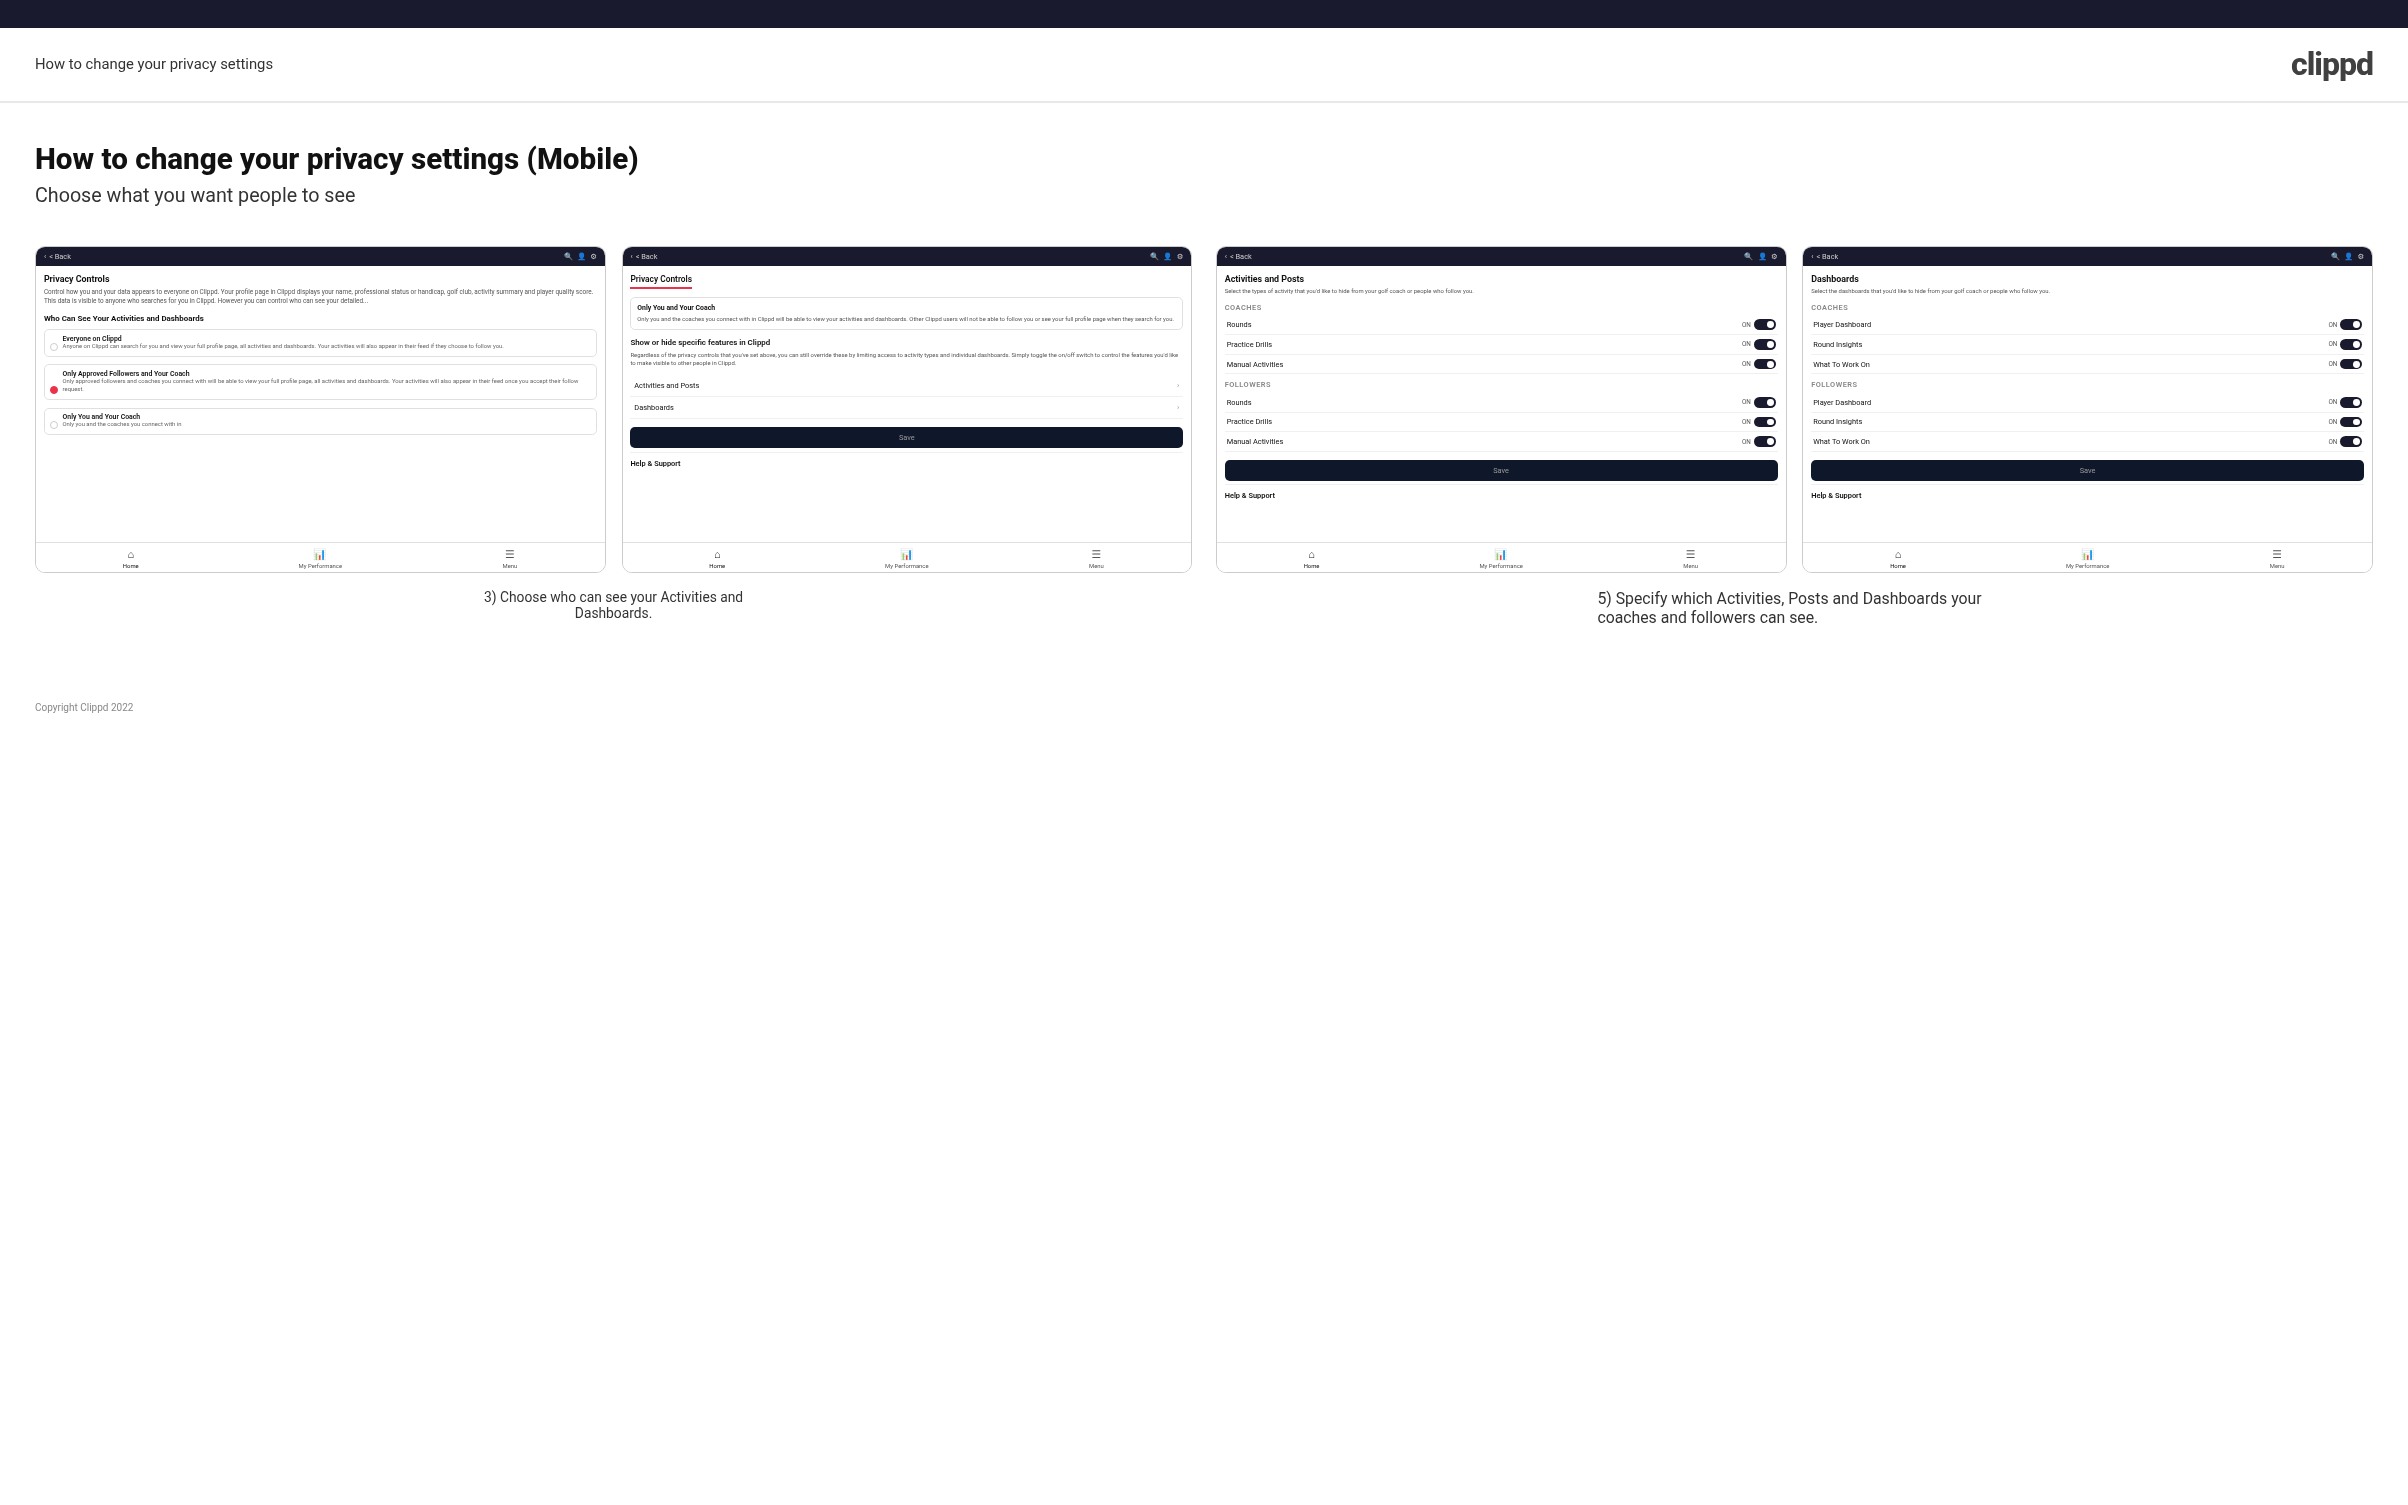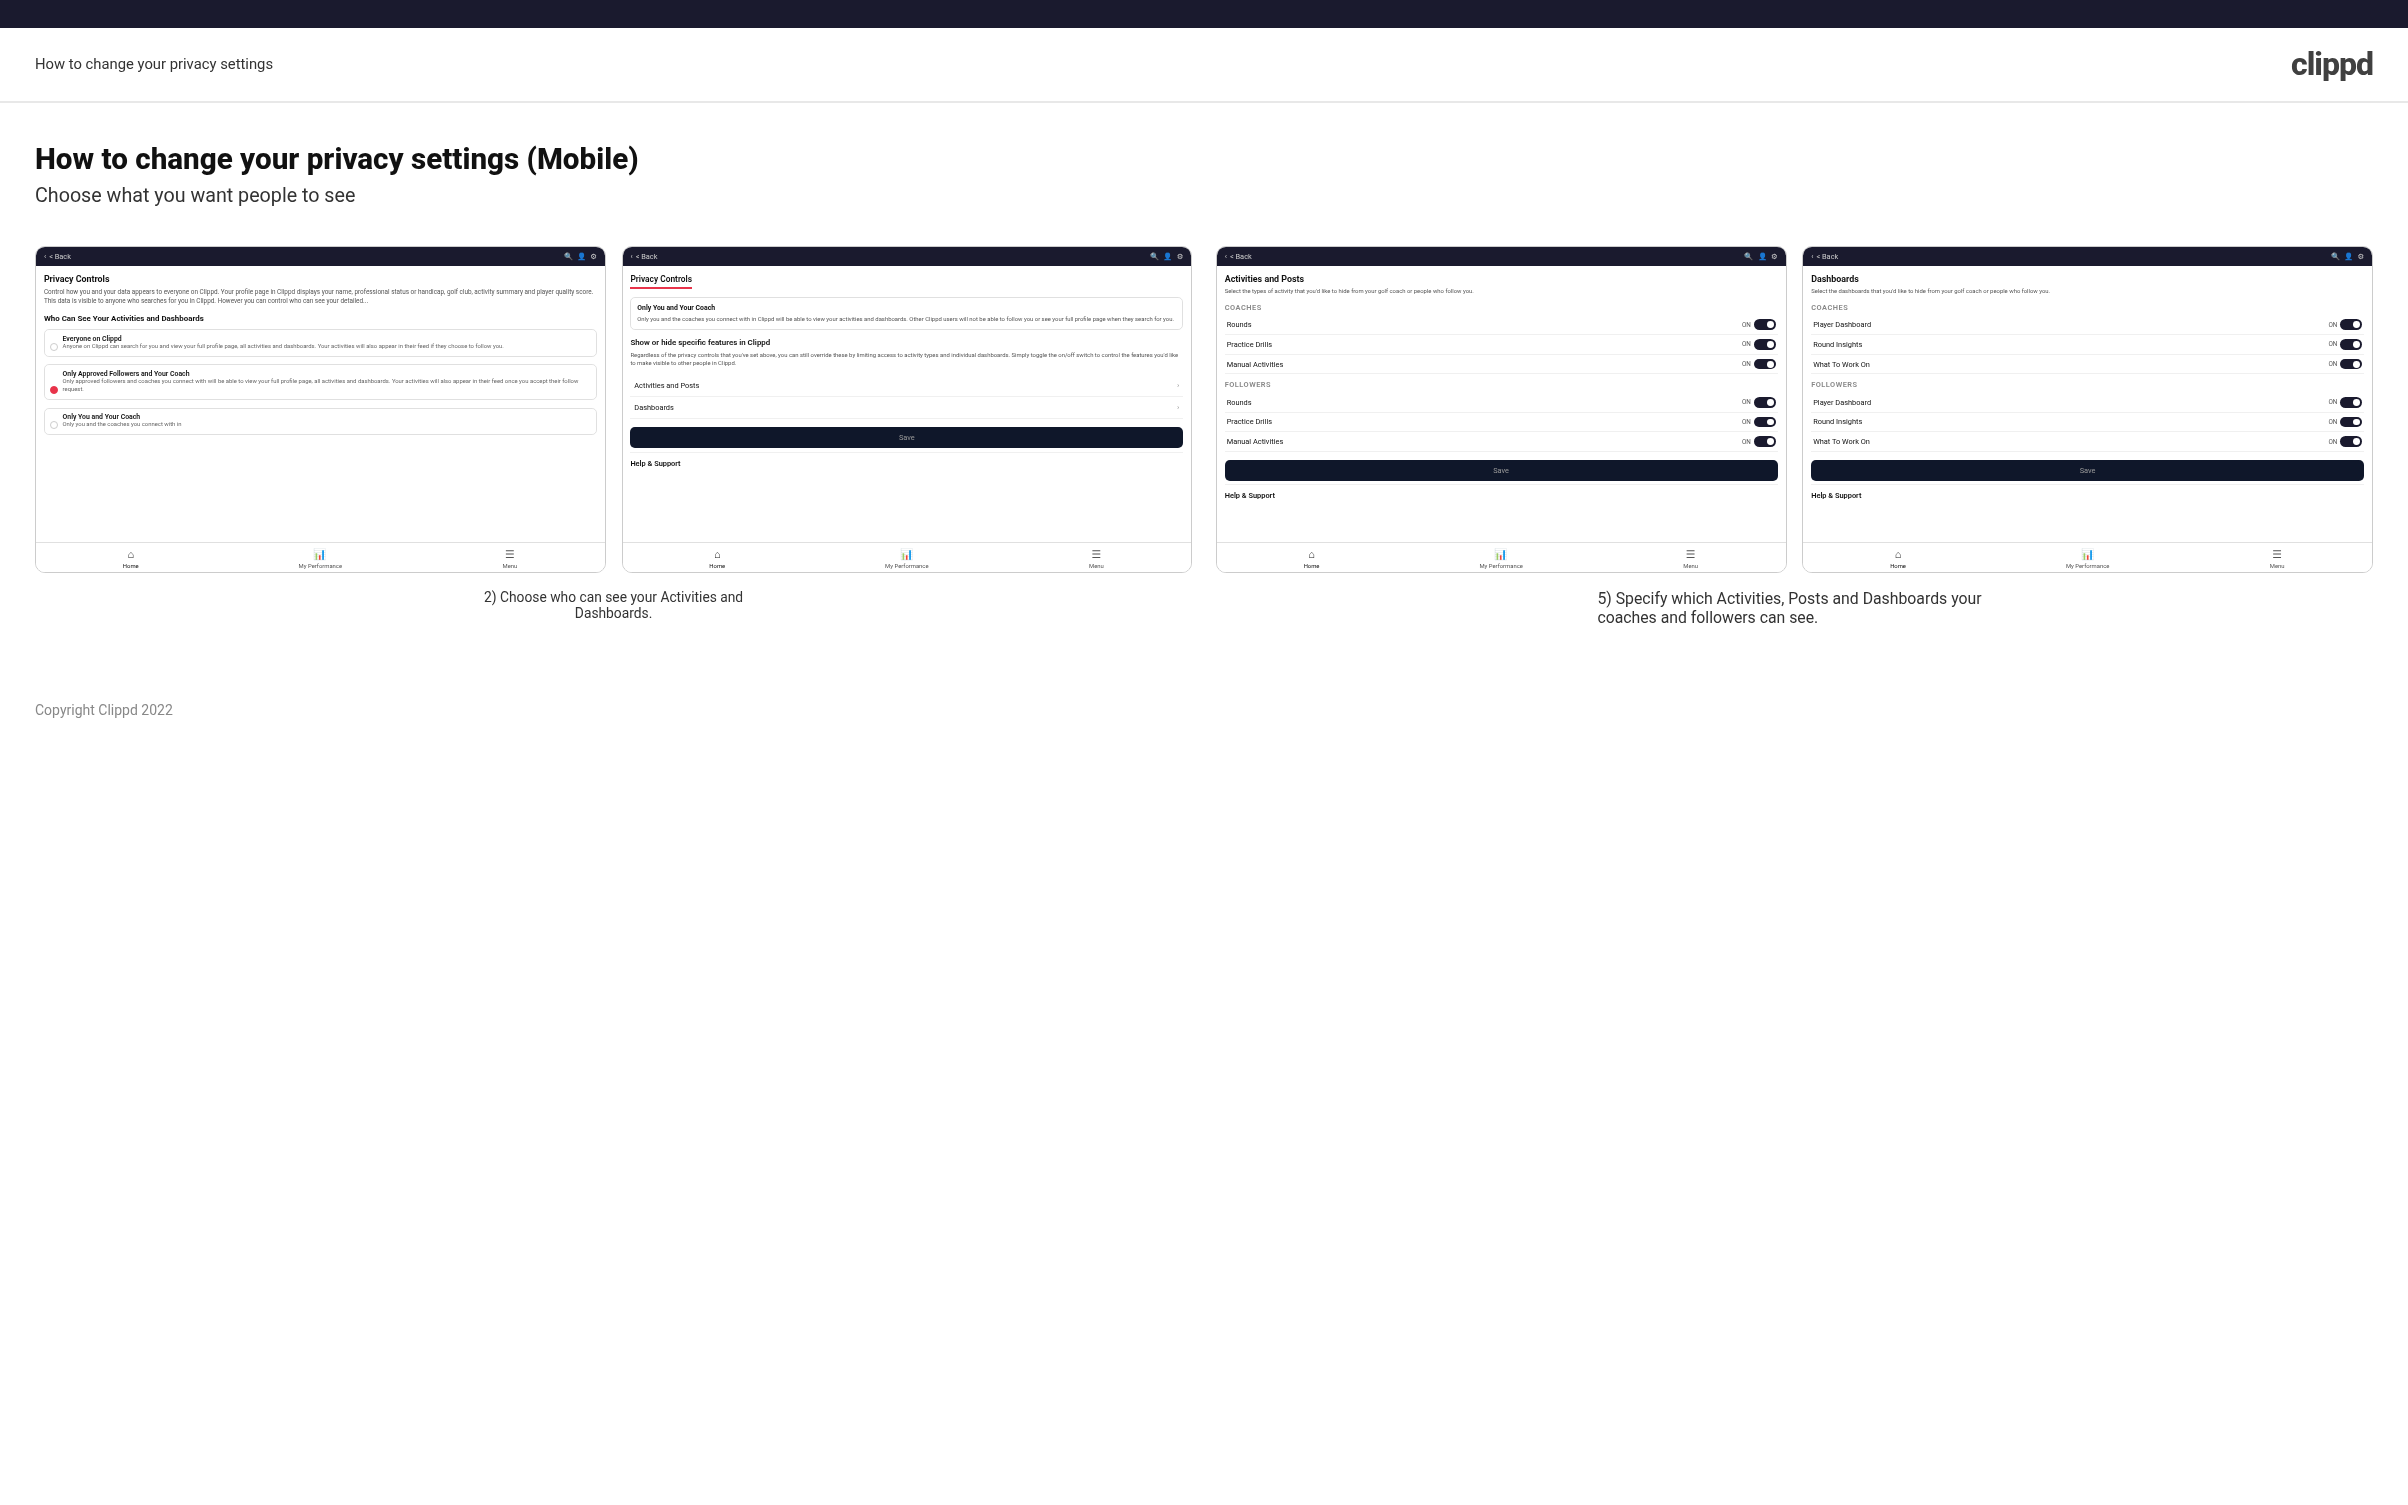--- a/index.html
+++ b/index.html
@@ -344,21 +344,21 @@
     .caption-text.large {
       font-size: 15.8px;
       font-weight: 400;
       text-align: left;
       max-width: 394px;
     }
 
     
     .footer {
       padding: 15.8px 35px;
-      font-size: 14px;
+      font-size: 10px;
       color: #888;
     }
 
     
     .left-group {
       display: flex;
       flex-direction: column;
       align-items: center;
       flex: 1.2;
     }
@@ -491,21 +491,21 @@
               <span>My Performance</span>
             </div>
             <div class="bottom-nav-item">
               <span class="nav-icon">☰</span>
               <span>Menu</span>
             </div>
           </div>
         </div>
       </div>
 
-      <div class="caption-text">2) Choose who can see your Activities and Dashboards.</div>
+      <div class="caption-text">3) Choose who can see your Activities and Dashboards.</div>
     </div>
 
     <div class="right-group">
       <div class="screenshot-pair">
 
         <div class="mobile-frame">
           <div class="mobile-topbar">
             <div class="mobile-topbar-left">
               <span>‹</span>
               <span>&lt; Back</span>

